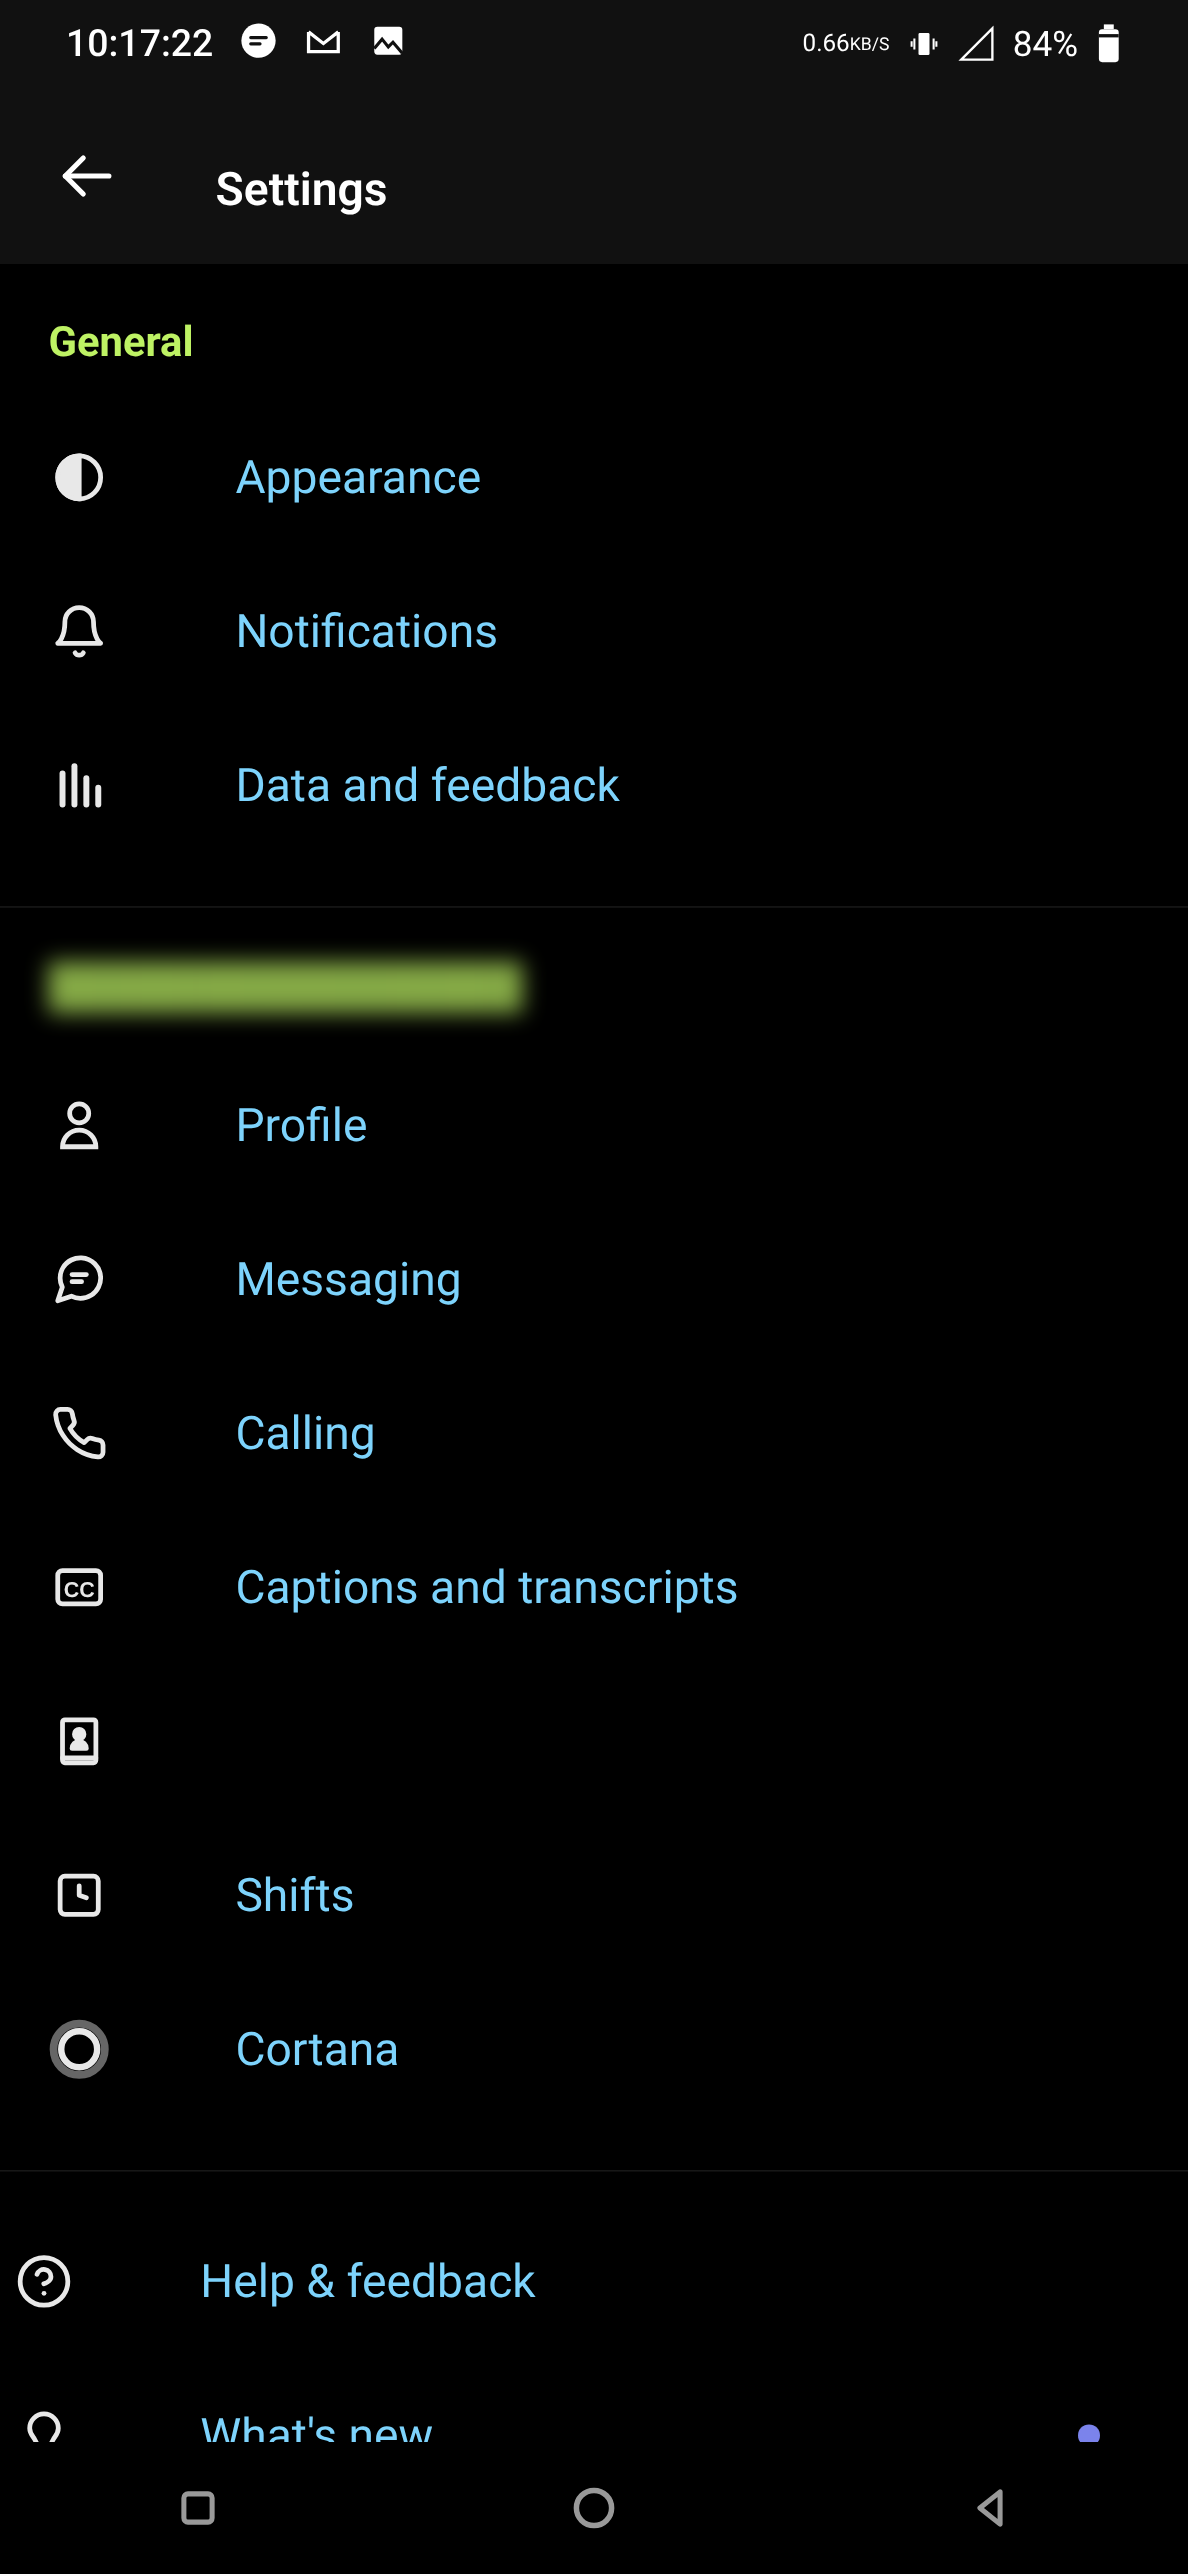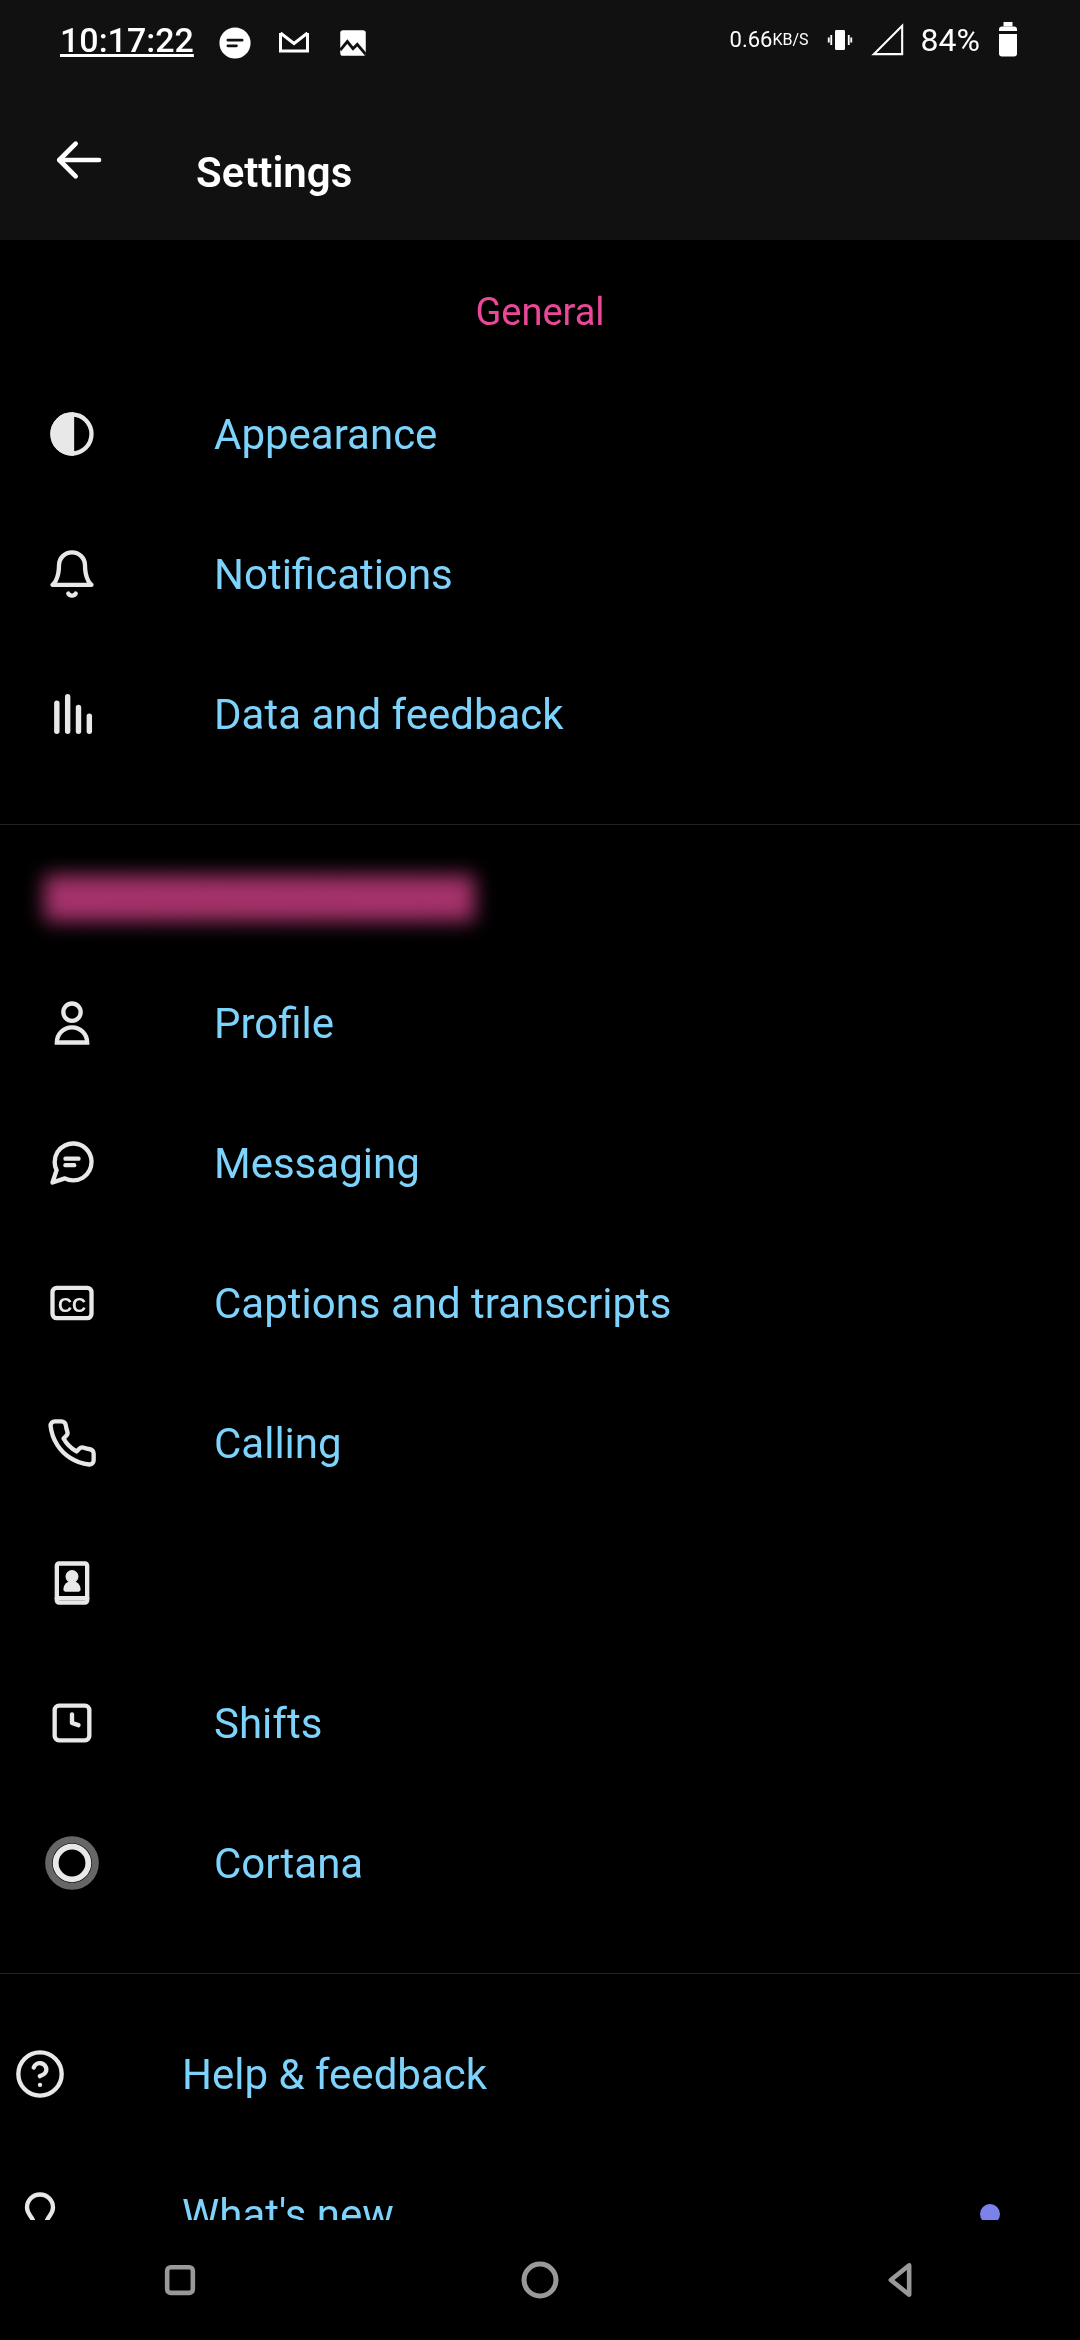--- a/index.html
+++ b/index.html
@@ -18,23 +18,22 @@
     .status-bar {
       height: 80px;
       display: flex;
       justify-content: space-between;
       align-items: center;
       padding: 0 60px;
       background: #111111;
     }
     .status-left {
       display: flex;
-      align-items: flex-end;
+      align-items: flex-start;
       gap: 24px;
-      text-decoration: underline;
     }
     .status-right {
       display: flex;
       align-items: center;
       gap: 16px;
     }
     .status-time {
       font-size: 34px;
       font-weight: 500;
     }
@@ -77,24 +76,23 @@
     }
     .divider {
       height: 1px;
       background: #222222;
     }
     .section {
       padding: 0 44px;
     }
     .section-header {
       font-size: 38px;
-      font-weight: 400;
-      color: #ec4899;
+      font-weight: 700;
+      color: #bef264;
       padding: 50px 0 30px 0;
-      text-align: center;
     }
     .section-header.blurred {
       filter: blur(10px);
       opacity: 0.7;
       background: linear-gradient(90deg, #666 0%, #999 20%, #666 30%, #888 50%, #666 70%, #999 85%, transparent 95%);
       -webkit-background-clip: text;
       background-clip: text;
       width: 420px;
       height: 48px;
       margin: 50px 0 30px 0;
@@ -264,35 +262,35 @@
           <path d="M21 11.5a8.38 8.38 0 0 1-.9 3.8 8.5 8.5 0 0 1-7.6 4.7 8.38 8.38 0 0 1-3.8-.9L3 21l1.9-5.7a8.38 8.38 0 0 1-.9-3.8 8.5 8.5 0 0 1 4.7-7.6 8.38 8.38 0 0 1 3.8-.9h.5a8.48 8.48 0 0 1 8 8v.5z"></path>
           <line x1="9" y1="10" x2="15" y2="10"></line>
           <line x1="9" y1="13" x2="13" y2="13"></line>
         </svg>
     </div>
     <div class="item-label">Messaging</div>
   </div>
 
   <div class="settings-item">
     <div class="item-icon">
+      <svg width="52" height="52" viewBox="0 0 24 24" fill="none" stroke="#e8e8e8" stroke-width="2" stroke-linecap="round" stroke-linejoin="round">
+          <path d="M22 16.92v3a2 2 0 0 1-2.18 2 19.79 19.79 0 0 1-8.63-3.07 19.5 19.5 0 0 1-6-6 19.79 19.79 0 0 1-3.07-8.67A2 2 0 0 1 4.11 2h3a2 2 0 0 1 2 1.72 12.84 12.84 0 0 0 .7 2.81 2 2 0 0 1-.45 2.11L8.09 9.91a16 16 0 0 0 6 6l1.27-1.27a2 2 0 0 1 2.11-.45 12.84 12.84 0 0 0 2.81.7A2 2 0 0 1 22 16.92z"></path>
+        </svg>
+    </div>
+    <div class="item-label">Calling</div>
+  </div>
+
+  <div class="settings-item">
+    <div class="item-icon">
       <svg width="52" height="52" viewBox="0 0 24 24" fill="none" stroke="#e8e8e8" stroke-width="2" stroke-linecap="round">
           <rect x="3" y="5" width="18" height="14" rx="2"></rect>
           <text x="12" y="16" font-size="9" font-family="sans-serif" fill="#e8e8e8" text-anchor="middle" stroke="none" font-weight="bold">CC</text>
         </svg>
     </div>
     <div class="item-label">Captions and transcripts</div>
-  </div>
-
-  <div class="settings-item">
-    <div class="item-icon">
-      <svg width="52" height="52" viewBox="0 0 24 24" fill="none" stroke="#e8e8e8" stroke-width="2" stroke-linecap="round" stroke-linejoin="round">
-          <path d="M22 16.92v3a2 2 0 0 1-2.18 2 19.79 19.79 0 0 1-8.63-3.07 19.5 19.5 0 0 1-6-6 19.79 19.79 0 0 1-3.07-8.67A2 2 0 0 1 4.11 2h3a2 2 0 0 1 2 1.72 12.84 12.84 0 0 0 .7 2.81 2 2 0 0 1-.45 2.11L8.09 9.91a16 16 0 0 0 6 6l1.27-1.27a2 2 0 0 1 2.11-.45 12.84 12.84 0 0 0 2.81.7A2 2 0 0 1 22 16.92z"></path>
-        </svg>
-    </div>
-    <div class="item-label">Calling</div>
   </div>
 
   <div class="settings-item">
     <div class="item-icon">
       <svg width="52" height="52" viewBox="0 0 24 24" fill="none" stroke="#e8e8e8" stroke-width="2" stroke-linecap="round" stroke-linejoin="round">
           <rect x="5" y="3" width="14" height="18" rx="1"></rect>
           <line x1="5" y1="19" x2="19" y2="19"></line>
           <circle cx="12" cy="9" r="2" fill="#e8e8e8"></circle>
           <path d="M9 15a3 3 0 0 1 6 0z" fill="#e8e8e8"></path>
         </svg>

